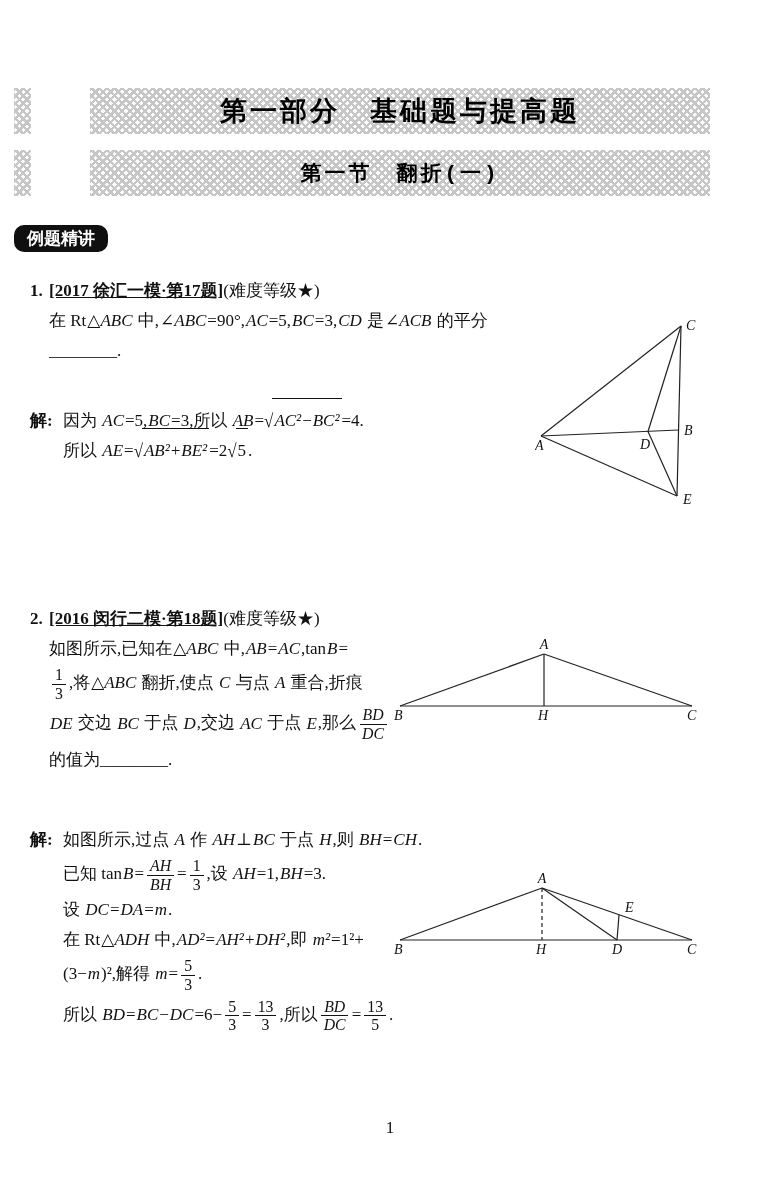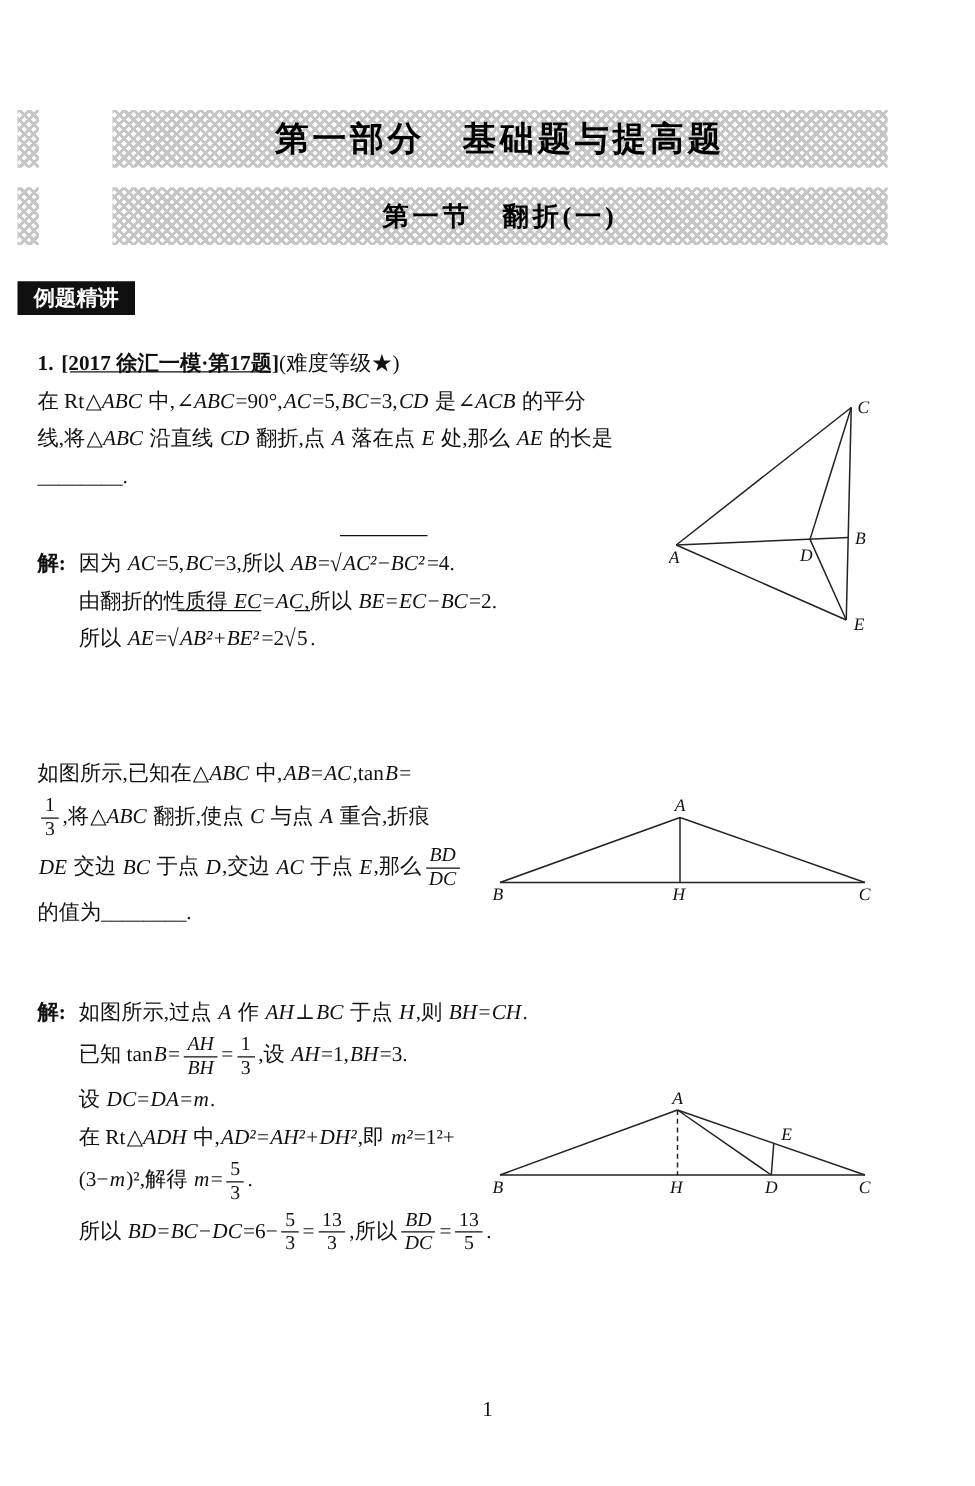--- a/index.html
+++ b/index.html
@@ -12,40 +12,40 @@
   
   .pattern {
     background-color:#fdfdfd;
     background-image:
       repeating-linear-gradient(45deg,  #c6c6c6 0 2.4px, transparent 2.4px 5.4px),
       repeating-linear-gradient(135deg, #c6c6c6 0 2.4px, transparent 2.4px 5.4px);
   }
   .banner { position:absolute; left:90px; width:620px; height:46px;
             display:flex; align-items:center; justify-content:center; }
   .edge   { position:absolute; left:14px; width:17px; height:46px; }
-  .btitle { font-family:Liberation Serif, serif; font-weight:bold; color:#000; }
+  .btitle { font-family:Liberation Mono, monospace; font-weight:bold; color:#000; }
   .t1 { font-size:27px; letter-spacing:3px; }
   .t2 { font-size:21px; letter-spacing:3px; }
 
   .badge {
     position:absolute; left:14px; top:225px; background:#101010; color:#fff;
     font-family:"Liberation Sans","DejaVu Sans",sans-serif; font-weight:bold;
-    font-size:17px; line-height:27px; padding:0 13px;
+    font-size:17px; line-height:27px; padding:0 13px;border-radius:10px;
   }
 
   .problem { position:absolute; left:30px; width:720px; font-size:17px; line-height:30px; }
   #p1 { top:276px; }
   #p2 { top:604px; }
 
   .phead { white-space:nowrap; }
   .pnum  { font-weight:bold; display:inline-block; width:19px; }
   .psrc  { font-weight:bold;text-decoration:underline; }
   .pdiff { }
 
-  .pbody { }
+  .pbody { margin-left:19px; }
   .line  { white-space:nowrap; min-height:30px; }
 
   .solution { position:relative; padding-left:33px; }
   #p1 .solution { margin-top:40px; }
   #p2 .solution { margin-top:50px; }
   .slabel { position:absolute; left:0; top:0; font-weight:bold; }
 
   .m  { font-style:italic; padding:0 1px; }
   .t  { }
 
@@ -87,29 +87,27 @@
   <div class="badge">
     <span>例题精讲</span>
   </div>
 
   <section class="problem" id="p1">
     <div class="phead">
       <span class="pnum">1.</span><span class="psrc">[2017 徐汇一模·第17题]</span><span class="pdiff">(难度等级★)</span>
     </div>
     <div class="pbody">
         <div class="line"><span class="t">在 Rt</span><span class="m">△ABC</span><span class="t"> 中,</span><span class="m">∠ABC</span><span class="t">=90°,</span><span class="m">AC</span><span class="t">=5,</span><span class="m">BC</span><span class="t">=3,</span><span class="m">CD</span><span class="t"> 是</span><span class="m">∠ACB</span><span class="t"> 的平分</span></div>
-        <div class="line"><span class="t">线,将</span><span class="m">△ABC</span><span class="t"> 沿直线 </span><span class="m">CD</span><span class="t"> 翻折,点 </span><span class="m">A</span><span class="t"> 落在点 </span><span class="m">E</span><span class="t"> 处,那么 </span><span class="m">AE</span><span class="t"> 的长是</span></div>
         <div class="line"><span class="t">________.</span></div>
       </div>
 
     <div class="solution">
       <span class="slabel">解:</span>
       <div class="slines">
           <div class="line"><span class="t">因为 </span><span class="m">AC</span><span class="t">=5,</span><span class="m">BC</span><span class="t">=3,所以 </span><span class="m">AB</span><span class="t">=</span><span class="sqrt"><span class="sign">√</span><span class="rad it">AC²−BC²</span></span><span class="t">=4.</span></div>
-          <div class="line"><span class="t">由翻折的性质得 </span><span class="m">EC</span><span class="t">=</span><span class="m">AC</span><span class="t">,所以 </span><span class="m">BE</span><span class="t">=</span><span class="m">EC</span><span class="t">−</span><span class="m">BC</span><span class="t">=2.</span></div>
           <div class="line"><span class="t">所以 </span><span class="m">AE</span><span class="t">=</span><span class="sqrt"><span class="sign">√</span><span class="rad it">AB²+BE²</span></span><span class="t">=2</span><span class="sqrt"><span class="sign">√</span><span class="rad">5</span></span><span class="t">.</span></div>
         </div>
     </div>
 
     <svg id="fig1" class="fig" width="215" height="195" viewBox="0 0 215 195">
       <g stroke="#222" stroke-width="1.2" fill="none">
         <line x1="6" y1="118" x2="146" y2="8"></line>
         <line x1="6" y1="118" x2="142" y2="178"></line>
         <line x1="146" y1="8" x2="142" y2="178"></line>
         <line x1="6" y1="118" x2="143.5" y2="112"></line>
@@ -120,20 +118,23 @@
         <text x="151" y="12">C</text>
         <text x="0" y="132">A</text>
         <text x="105" y="131">D</text>
         <text x="149" y="117">B</text>
         <text x="148" y="186">E</text>
       </g>
     </svg>
   </section>
 
   <section class="problem" id="p2">
+    <div class="phead">
+      <span class="pnum">2.</span><span class="psrc">[2016 闵行二模·第18题]</span><span class="pdiff">(难度等级★)</span>
+    </div>
     <div class="pbody">
         <div class="line"><span class="t">如图所示,已知在</span><span class="m">△ABC</span><span class="t"> 中,</span><span class="m">AB</span><span class="t">=</span><span class="m">AC</span><span class="t">,tan</span><span class="m">B</span><span class="t">=</span></div>
         <div class="line"><span class="frac">
             <span class="top">1</span>
             <span class="bot">3</span>
           </span><span class="t">,将</span><span class="m">△ABC</span><span class="t"> 翻折,使点 </span><span class="m">C</span><span class="t"> 与点 </span><span class="m">A</span><span class="t"> 重合,折痕</span></div>
         <div class="line"><span class="m">DE</span><span class="t"> 交边 </span><span class="m">BC</span><span class="t"> 于点 </span><span class="m">D</span><span class="t">,交边 </span><span class="m">AC</span><span class="t"> 于点 </span><span class="m">E</span><span class="t">,那么</span><span class="frac it">
             <span class="top">BD</span>
             <span class="bot">DC</span>
           </span></div>

